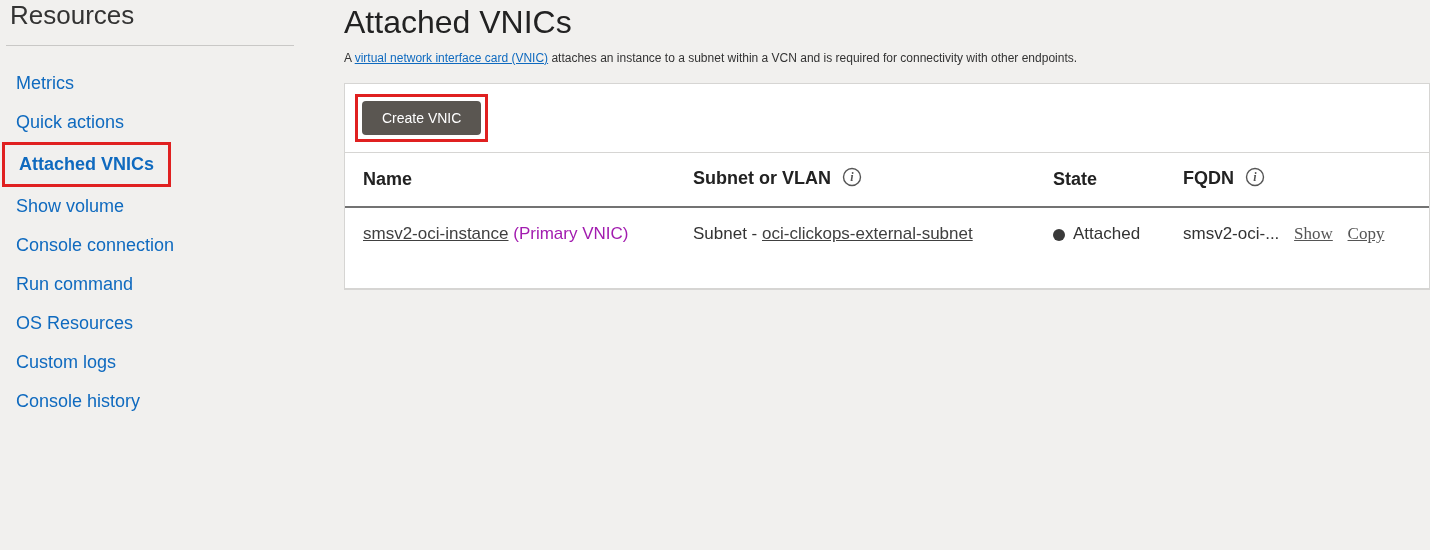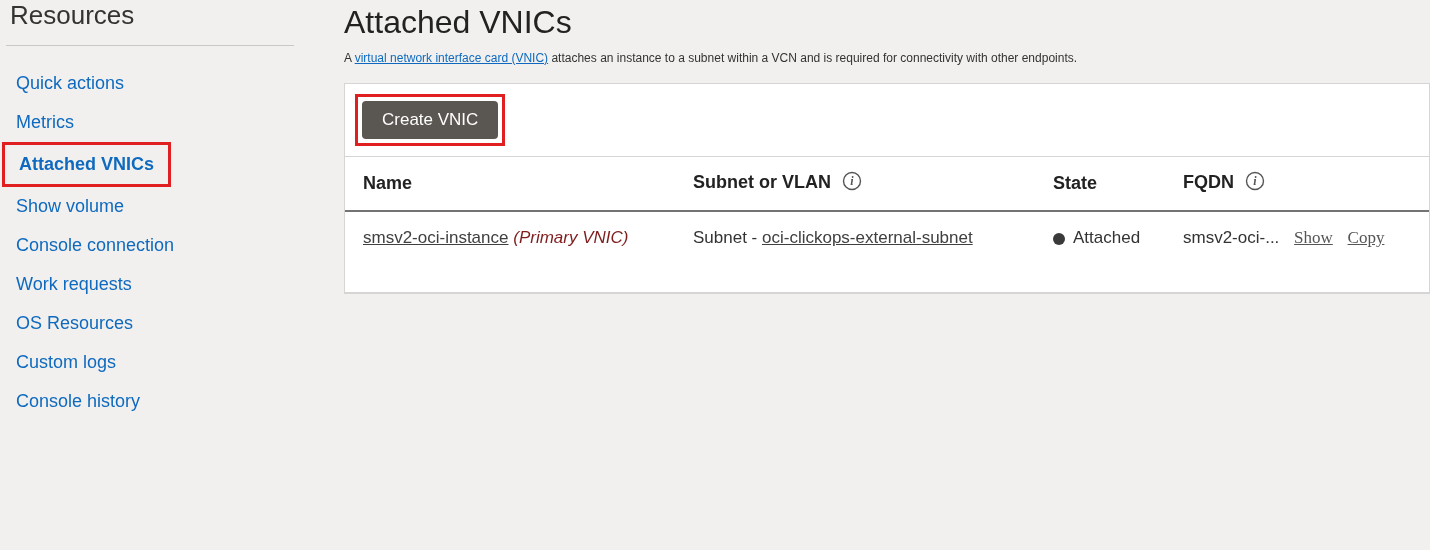--- a/index.html
+++ b/index.html
@@ -90,21 +90,21 @@
     display: inline-block;
     border: 3px solid #e02020;
     padding: 4px;
   }
   .create-button {
     background: #5a5651;
     color: #fff;
     border: none;
     border-radius: 4px;
     padding: 9px 20px;
-    font-size: 17px;
+    font-size: 14px;
     cursor: pointer;
   }
 
   table.vnics {
     width: 100%;
     border-collapse: collapse;
   }
   table.vnics th {
     text-align: left;
     font-size: 18px;
@@ -131,22 +131,21 @@
     vertical-align: middle;
     margin-left: 6px;
   }
 
   .link {
     color: #404040;
     text-decoration: underline;
     cursor: pointer;
   }
   .muted-italic {
-    font-style: italic;
-    color: #7f1d1d;
+    color: #a21caf;
   }
   .state-dot {
     display: inline-block;
     width: 12px;
     height: 12px;
     border-radius: 50%;
     background: #3a3a3a;
     vertical-align: middle;
     margin-right: 8px;
   }
@@ -159,26 +158,26 @@
   }
 </style>
 </head>
 <body>
 
 <div class="root">
 
   <aside class="sidebar">
     <h2 class="sidebar-title">Resources</h2>
     <ul class="sidebar-list">
+      <li class="sidebar-item-wrap"><span class="sidebar-item">Metrics</span></li>
       <li class="sidebar-item-wrap"><span class="sidebar-item">Quick actions</span></li>
-      <li class="sidebar-item-wrap"><span class="sidebar-item">Metrics</span></li>
       <li class="sidebar-item-wrap"><span class="highlight-box-sidebar"><span class="sidebar-item active">Attached VNICs</span></span></li>
       <li class="sidebar-item-wrap"><span class="sidebar-item">Show volume</span></li>
       <li class="sidebar-item-wrap"><span class="sidebar-item">Console connection</span></li>
-      <li class="sidebar-item-wrap"><span class="sidebar-item">Work requests</span></li>
+      <li class="sidebar-item-wrap"><span class="sidebar-item">Run command</span></li>
       <li class="sidebar-item-wrap"><span class="sidebar-item">OS Resources</span></li>
       <li class="sidebar-item-wrap"><span class="sidebar-item">Custom logs</span></li>
       <li class="sidebar-item-wrap"><span class="sidebar-item">Console history</span></li>
     </ul>
   </aside>
 
   <main class="main">
     <h1 class="page-title">Attached VNICs</h1>
     <p class="page-desc">
       <span>A </span><a href="#" class="link">virtual network interface card (VNIC)</a><span> attaches an instance to a subnet within a VCN and is required for connectivity with other endpoints.</span>

